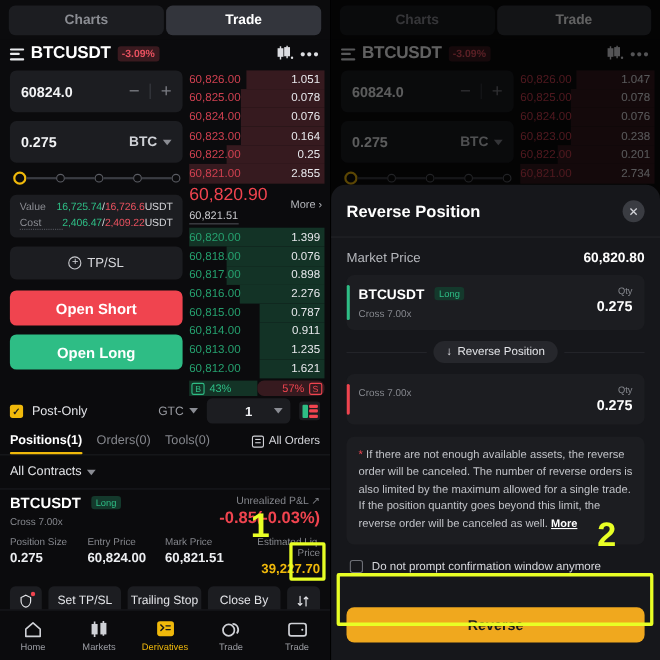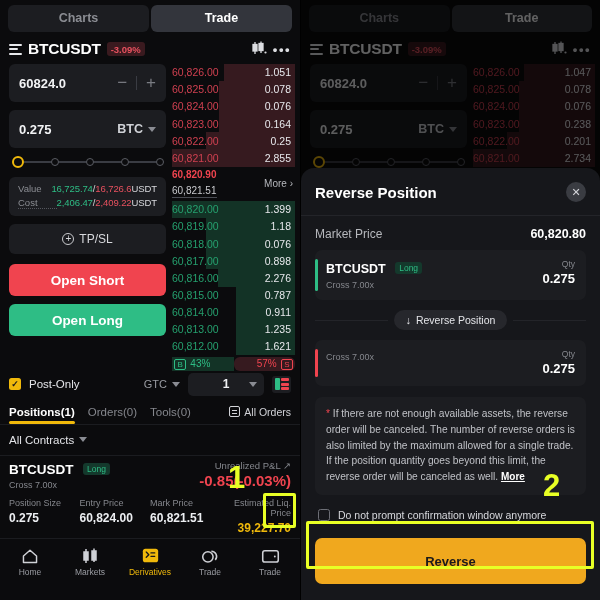--- a/index.html
+++ b/index.html
@@ -70,21 +70,21 @@
   .long { background:#2ebd85; } .short { background:#f0444f; }
 
   
   .ob-row { display:flex; justify-content:space-between; font-size:10.5px; line-height:1; padding:3.3px 4px 3.3px 0; position:relative; }
   .ob-row .p { position:relative; z-index:2; }
   .ob-row .q { position:relative; z-index:2; color:#e7e8ec; }
   .ob-row .depth { position:absolute; top:0; bottom:0; right:0; z-index:1; }
   .ask .p { color:#cf4050; } .ask .depth { background:#361a1f; }
   .bid .p { color:#25a06e; } .bid .depth { background:#133326; }
   .lastbox { display:flex; align-items:center; padding:3px 2px 3px 0; }
-  .lastprice { font-size:10px; font-weight:bold; color:#f0444f; line-height:1.05; }
+  .lastprice { font-size:16px; font-weight:normal; color:#f0444f; line-height:1.05; }
   .marked { font-size:10px; color:#c9cace; border-bottom:1px solid #4a4c53; display:inline-block; line-height:1.3;}
   .more { margin-left:auto; font-size:10px; color:#b6b8bd; }
   .ratio { display:flex; align-items:center; margin-top:2px; font-size:10px; }
   .bmark { border:1px solid #2ebd85; color:#2ebd85; font-size:8px; padding:0 2.5px; border-radius:2px; margin-right:4px; }
   .smark { border:1px solid #f0444f; color:#f0444f; font-size:8px; padding:0 2.5px; border-radius:2px; margin-left:4px; }
   .rl { color:#2ebd85; background:#133326; flex:1; padding:1.5px 0 1.5px 2px; }
   .rr { color:#f0444f; background:#361a1f; flex:1; text-align:right; padding:1.5px 2px 1.5px 0;border-radius:6px; }
 
   
   .porow { display:flex; align-items:center; padding: 2px 9px 6px 9px; gap:8px; }
@@ -132,21 +132,21 @@
   .pc-btns { display:flex; align-items:center; gap:6px; margin-top:9px; }
   .shield { width:29px; height:26px; background:#1c1d21; border-radius:5px; position:relative;
             display:flex; align-items:center; justify-content:center; }
   .shield svg { width:13px; height:13px; }
   .shield .pip { position:absolute; top:5px; right:6px; width:4px; height:4px; border-radius:50%; background:#f0444f; }
   .pbtn { flex:1; height:26px; background:#1c1d21; border-radius:5px; display:flex; align-items:center;
           justify-content:center; font-size:11px; color:#e3e4e8; }
   .pbtn.sq { flex:0 0 30px; }
 
   
-  .bnav { position:absolute; left:0; right:0; bottom:16px; height:46px; background:#0b0b0d;
+  .bnav { position:absolute; left:0; right:0; bottom:0; height:46px; background:#0b0b0d;
           border-top:1px solid #1b1c20; display:flex; align-items:center; }
   .bn { flex:1; text-align:center; color:#9b9da3; font-size:8.5px; }
   .bn .gi { height:19px; display:flex; align-items:center; justify-content:center; margin-bottom:2px; }
   .bn.active { color:#f0b90b; }
 
   
   .dim { position:absolute; inset:0; background:rgba(0,0,0,0.62); z-index:5; }
 
   
   .modal { position:absolute; left:0; right:0; bottom:0; top:168px; background:#16171b;
@@ -170,21 +170,21 @@
   .revsep .line { flex:1; height:1px; background:#232429; }
   .revsep .pill { background:#26272c; border-radius:11px; padding:4px 12px; font-size:10.5px; color:#e3e4e8; margin:0 6px; display:flex; align-items:center; gap:5px;}
   .note { background:#1c1d21; border-radius:7px; padding:9px 11px 10px; margin-top:11px;
           font-size:10.2px; line-height:1.55; color:#c0c2c7; }
   .note .star { color:#f0444f; }
   .note .more { color:#fff; text-decoration:underline; font-weight:bold; }
   .chkrow { display:flex; align-items:center; gap:8px; padding:14px 0 0 3px; }
   .chkbox { width:12px; height:12px; border:1.3px solid #6d6f76; border-radius:2.5px; }
   .chktxt { font-size:10.5px; color:#d6d7dc; }
   .m-foot { padding:12px 14px 16px; }
-  .revbtn { height:46px; border-radius:7px; background:#f0a81e; display:flex; align-items:center;
+  .revbtn { height:32px; border-radius:7px; background:#f0a81e; display:flex; align-items:center;
             justify-content:center; font-size:13px; color:#1a1a1a; font-weight:bold; }
 
   
   .hl { position:absolute; border:3px solid #e8ff25; z-index:30; border-radius:2px; }
   .anno { position:absolute; color:#e8ff25; font-size:31px; font-weight:bold; z-index:31;
           font-family:"Liberation Sans", sans-serif; line-height:1; }
 </style>
 </head>
 <body>
 
@@ -311,25 +311,20 @@
           <div class="more">More ›</div>
         </div>
         <div id="bids-left">
             <div class="ob-row bid">
               <span class="depth" style="width: 100%;"></span>
               <span class="p">60,820.00</span>
               <span class="q">1.399</span>
             </div>
             <div class="ob-row bid">
               <span class="depth" style="width: 72%;"></span>
-              <span class="p">60,819.00</span>
-              <span class="q">1.18</span>
-            </div>
-            <div class="ob-row bid">
-              <span class="depth" style="width: 72%;"></span>
               <span class="p">60,818.00</span>
               <span class="q">0.076</span>
             </div>
             <div class="ob-row bid">
               <span class="depth" style="width: 72%;"></span>
               <span class="p">60,817.00</span>
               <span class="q">0.898</span>
             </div>
             <div class="ob-row bid">
               <span class="depth" style="width: 63%;"></span>

